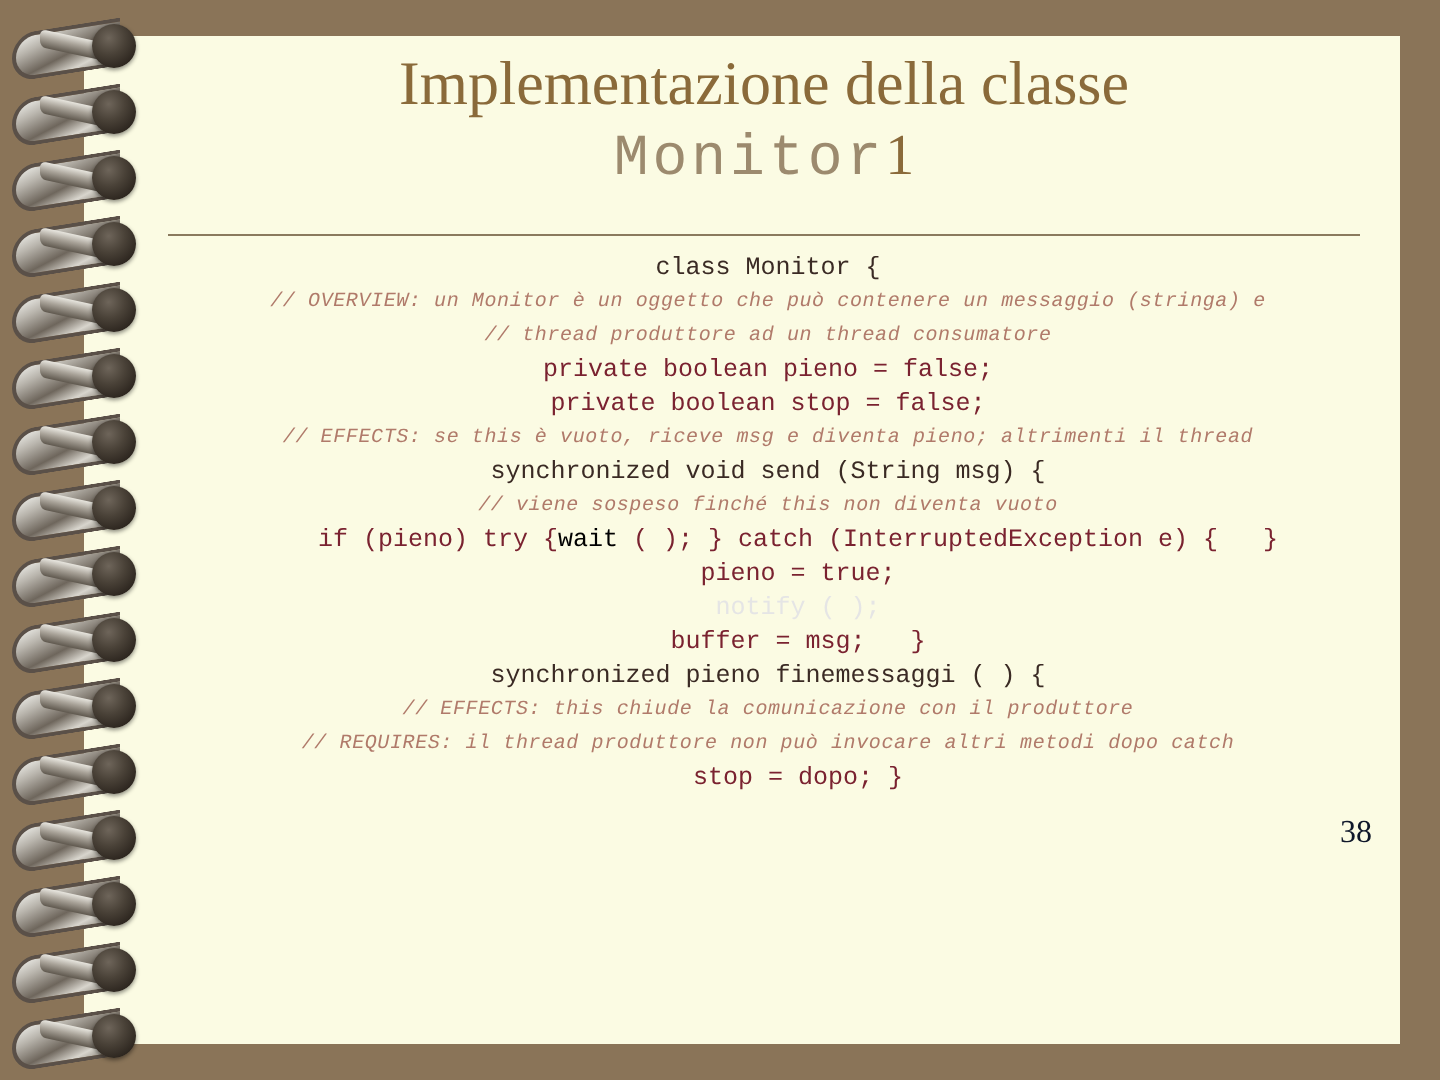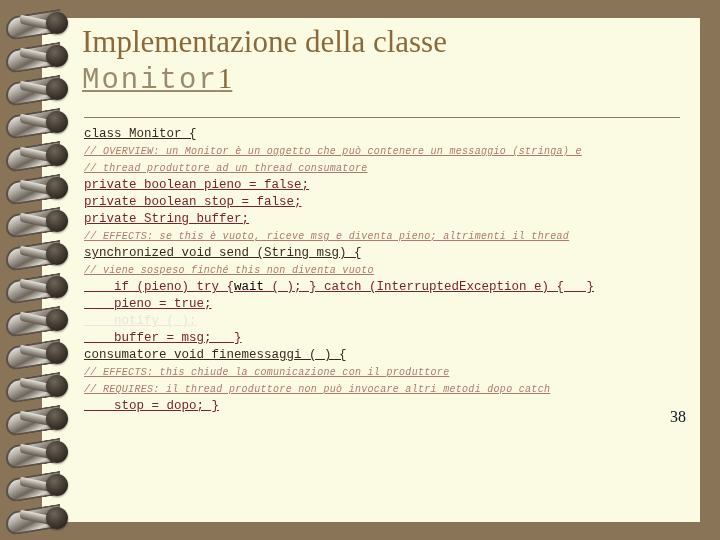--- a/index.html
+++ b/index.html
@@ -12,20 +12,21 @@
     overflow: hidden;
     background: #8a7458;
     font-family: "Liberation Sans", sans-serif;
   }
 
   #slide {
     position: relative;
     width: 720px;
     height: 460px;
     background: #8a7458;
+    text-align: center;
   }
 
   
   #page-sheet {
     position: absolute;
     left: 42px;
     top: 18px;
     width: 658px;
     height: 504px;
     background: #fbfbe3;
@@ -93,21 +94,20 @@
     color: #8a6a3a;
     white-space: nowrap;
   }
   .title-line2 {
     font-family: "Liberation Mono", "DejaVu Sans Mono", monospace;
     font-size: 29px;
     line-height: 36px;
     color: #9c8a6e;
     letter-spacing: 2px;
     white-space: nowrap;
-    text-decoration: underline;
   }
   .title-line2 .num {
     font-family: "Liberation Serif", "DejaVu Serif", serif;
     color: #8a6a3a;
     letter-spacing: 0;
   }
 
   #title-rule {
     position: absolute;
     left: 84px;
@@ -123,21 +123,20 @@
     left: 84px;
     top: 126px;
     width: 600px;
   }
   .code-line {
     font-family: "Liberation Mono", "DejaVu Sans Mono", monospace;
     font-size: 12.5px;
     line-height: 17px;
     color: #7a2230;
     white-space: pre;
-    text-decoration: underline;
   }
   .code-line.dark   { color: #3a2a24; }
   .code-line.green  { color: #e5e5e5; }
   .code-line.cmt {
     font-size: 10px;
     line-height: 17px;
     font-style: italic;
     color: #b07a6a;
     letter-spacing: 0.3px;
   }
@@ -249,29 +248,28 @@
   </div>
 
   <div id="title-rule"></div>
 
   <div id="code-body">
       <div class="code-line dark">class Monitor {</div>
       <div class="code-line cmt">// OVERVIEW: un Monitor è un oggetto che può contenere un messaggio (stringa) e</div>
       <div class="code-line cmt">// thread produttore ad un thread consumatore</div>
       <div class="code-line">private boolean pieno = false;</div>
       <div class="code-line">private boolean stop = false;</div>
-      <div class="code-line">private String buffer;</div>
       <div class="code-line cmt">// EFFECTS: se this è vuoto, riceve msg e diventa pieno; altrimenti il thread</div>
       <div class="code-line dark">synchronized void send (String msg) {</div>
       <div class="code-line cmt">// viene sospeso finché this non diventa vuoto</div>
       <div class="code-line">    if (pieno) try {<span class="g">wait</span> ( ); } catch (InterruptedException e) {   }</div>
       <div class="code-line">    pieno = true;</div>
       <div class="code-line green">    notify ( );</div>
       <div class="code-line">    buffer = msg;   }</div>
-      <div class="code-line dark">consumatore void finemessaggi ( ) {</div>
+      <div class="code-line dark">synchronized pieno finemessaggi ( ) {</div>
       <div class="code-line cmt">// EFFECTS: this chiude la comunicazione con il produttore</div>
       <div class="code-line cmt">// REQUIRES: il thread produttore non può invocare altri metodi dopo catch</div>
       <div class="code-line">    stop = dopo; }</div>
     </div>
 
   <div id="page-num">38</div>
 
 </div>
 
 </body></html>

